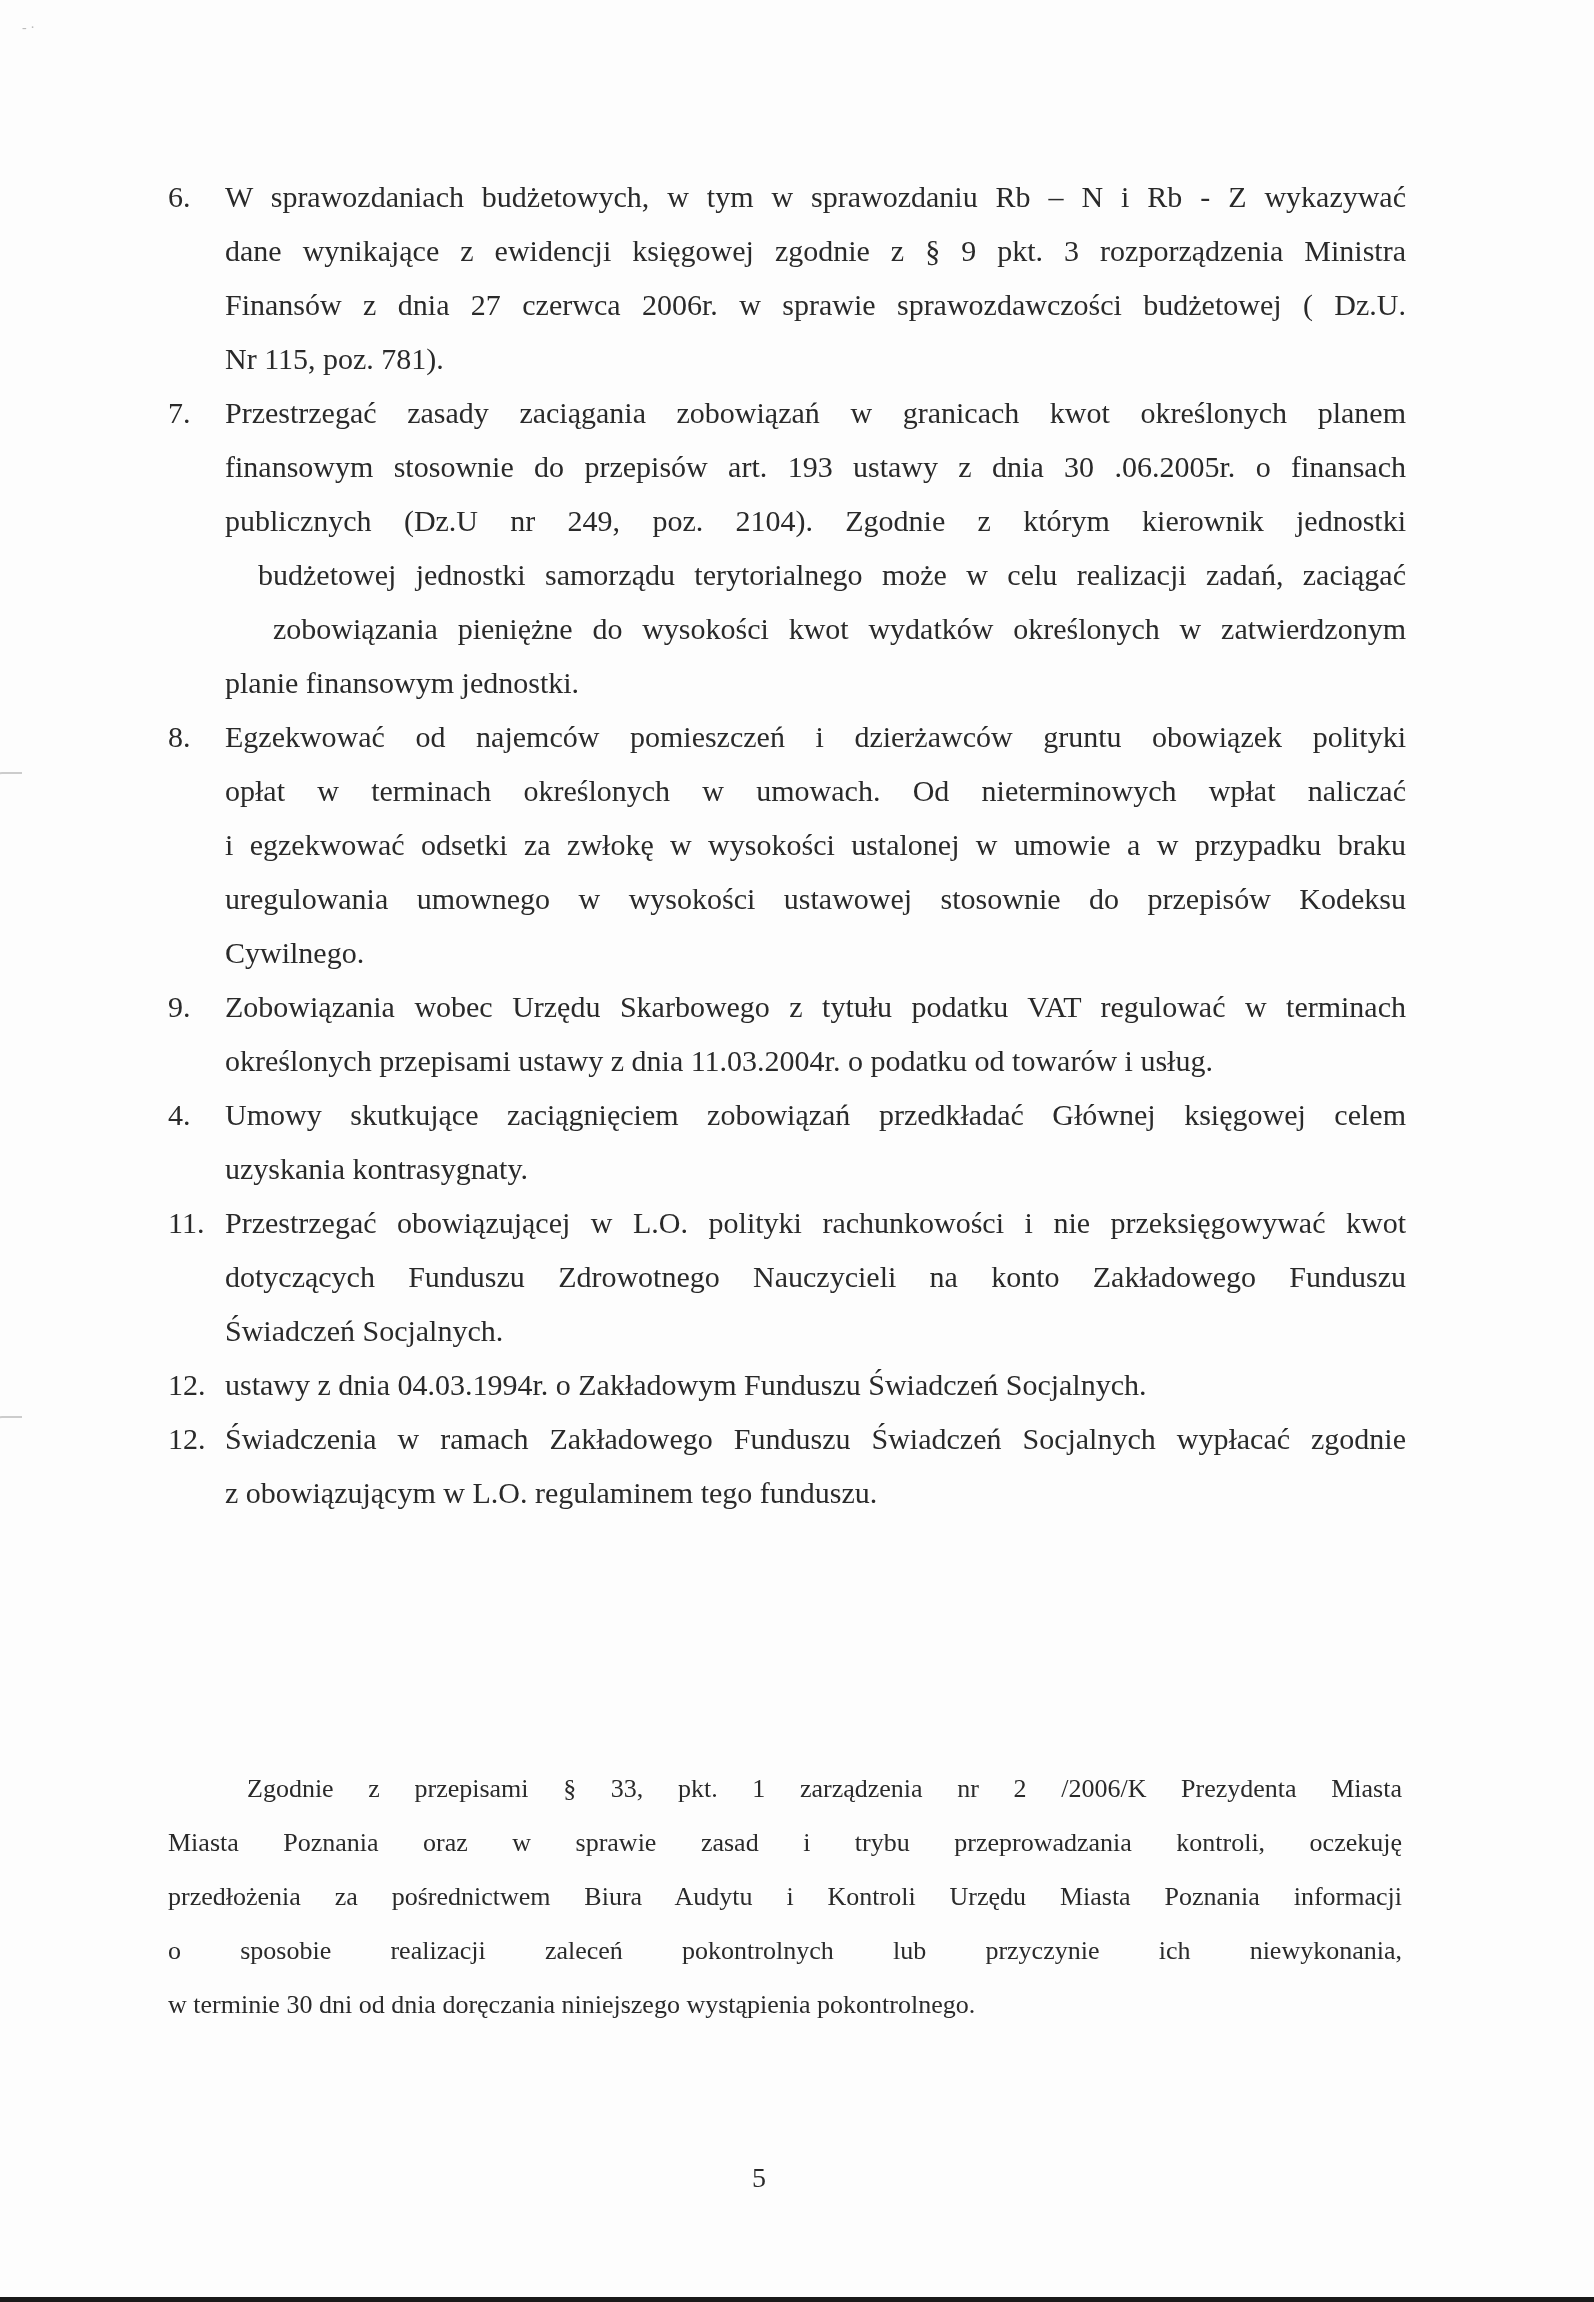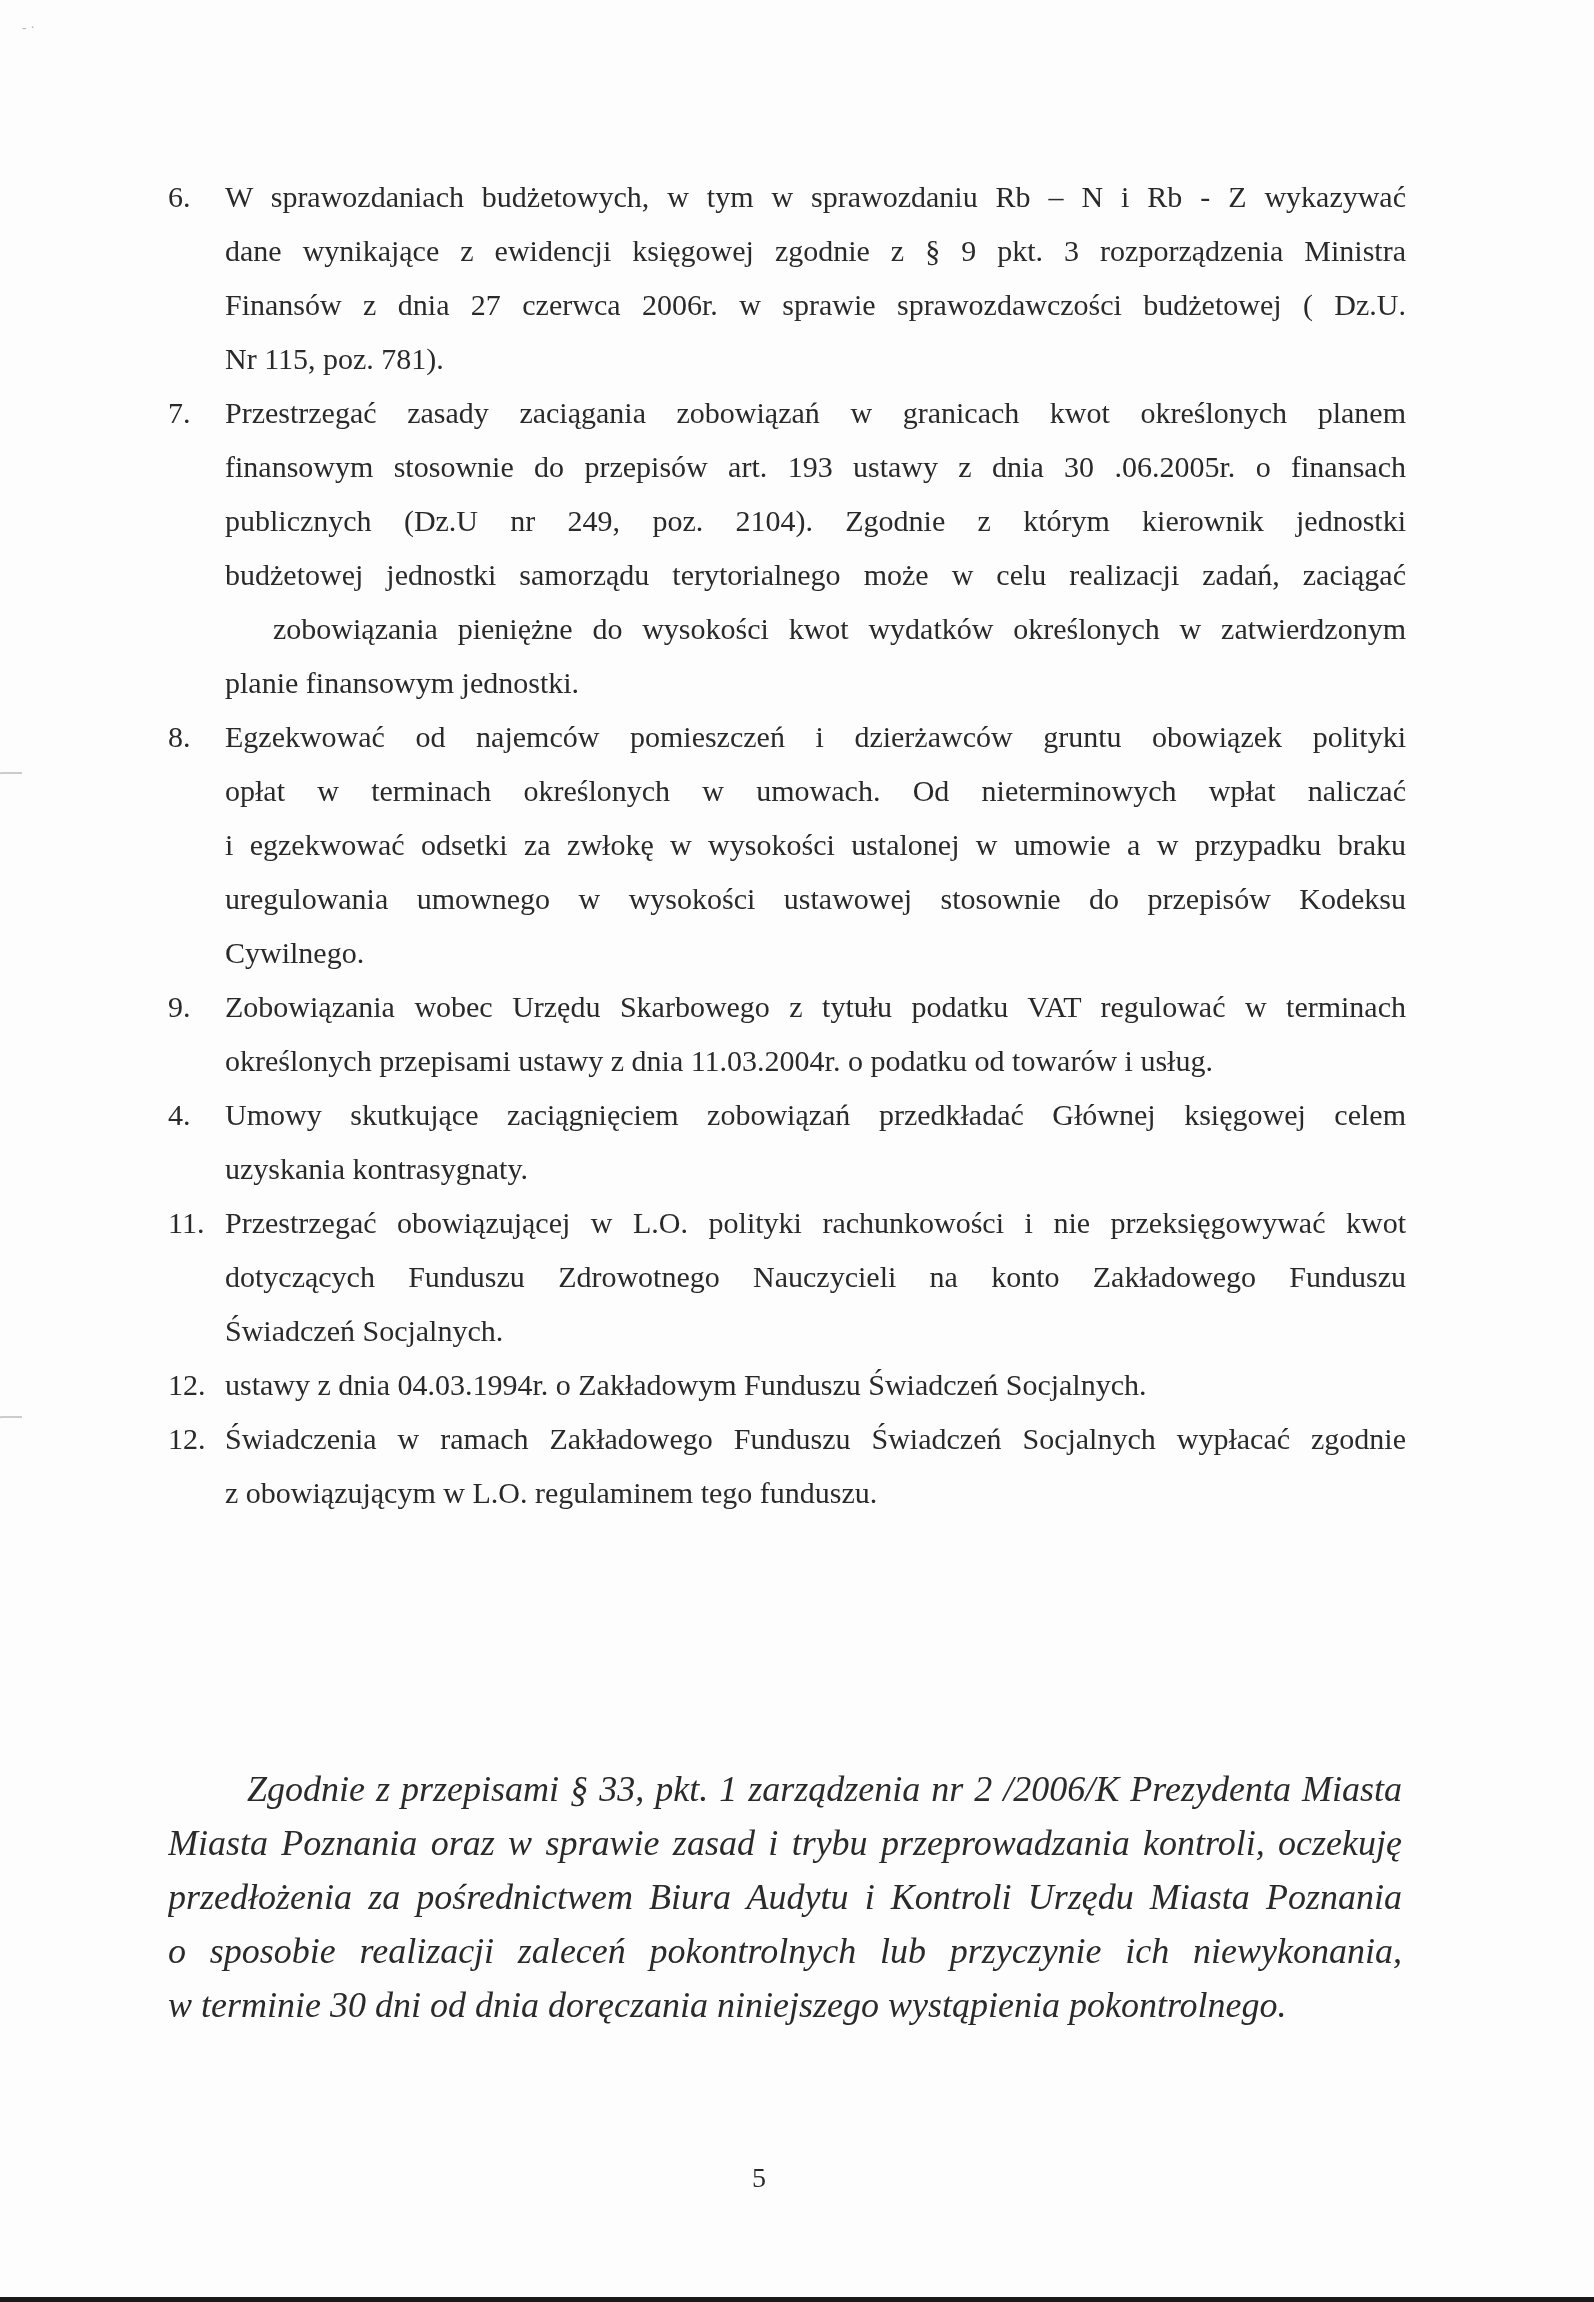--- a/index.html
+++ b/index.html
@@ -5,21 +5,21 @@
   html, body { margin:0; padding:0; }
   body { width:1595px; height:2303px; background:#ffffff; position:relative; overflow:hidden;
          font-family:"Liberation Serif", serif; color:#2a2a2a; }
   .page { position:absolute; left:0; top:0; width:1595px; height:2303px; background:#fdfdfd; }
   .list { position:absolute; left:168px; top:170px; width:1238px; }
   .item { position:relative; padding-left:57px; font-size:30px; line-height:54px;
           text-align:justify; text-align-last:left; margin-bottom:0px; }
   .item .num { position:absolute; left:0; top:0; }
   .item .line { display:block; text-align:justify; text-align-last:justify; white-space:nowrap; }
   .item .line.last { text-align-last:left; }
-  .para { position:absolute; left:168px; top:1762px; width:1234px; font-size:36px; line-height:54px;font-style:italic; }
+  .para { position:absolute; left:168px; top:1762px; width:1234px; font-size:26px; line-height:54px; }
   .para .line { display:block; text-align:justify; text-align-last:justify; white-space:nowrap; }
   .para .line.first { padding-left:79px; }
   .para .line.last { text-align-last:left; }
   .pagenum { position:absolute; left:752px; top:2162px; font-size:28px; }
   .bottom-bar { position:absolute; left:0; top:2297px; width:1595px; height:6px; background:#1a1a1a; }
   .scan-mark { position:absolute; color:#bbb; font-size:14px; }
   .edge-mark { position:absolute; border-left:2px solid #ccc; border-top:2px solid #ccc; border-radius:12px 0 0 0; width:30px; height:20px; }
 </style>
 </head>
 <body>
@@ -35,21 +35,21 @@
         <span class="line" style="white-space: normal; height: 54px; overflow: hidden;">W sprawozdaniach budżetowych, w tym w sprawozdaniu Rb – N i Rb - Z wykazywać</span>
         <span class="line" style="white-space: normal; height: 54px; overflow: hidden;">dane wynikające z ewidencji księgowej zgodnie z § 9 pkt. 3 rozporządzenia Ministra</span>
         <span class="line" style="white-space: normal; height: 54px; overflow: hidden;">Finansów z dnia 27 czerwca 2006r. w sprawie sprawozdawczości budżetowej ( Dz.U.</span>
         <span class="line last">Nr 115, poz. 781).</span>
       </div>
       <div class="item">
         <span class="num">7.</span>
         <span class="line" style="white-space: normal; height: 54px; overflow: hidden;">Przestrzegać zasady zaciągania zobowiązań w granicach kwot określonych planem</span>
         <span class="line" style="white-space: normal; height: 54px; overflow: hidden;">finansowym stosownie do przepisów art. 193 ustawy z dnia 30 .06.2005r. o finansach</span>
         <span class="line" style="white-space: normal; height: 54px; overflow: hidden;">publicznych (Dz.U nr 249, poz. 2104). Zgodnie z którym kierownik jednostki</span>
-        <span class="line" style="white-space: normal; height: 54px; overflow: hidden;">budżetowej jednostki samorządu terytorialnego może w celu realizacji zadań, zaciągać</span>
+        <span class="line" style="white-space: normal; height: 54px; overflow: hidden; margin-left: 33px;">budżetowej jednostki samorządu terytorialnego może w celu realizacji zadań, zaciągać</span>
         <span class="line" style="white-space: normal; height: 54px; overflow: hidden; margin-left: 48px;">zobowiązania pieniężne do wysokości kwot wydatków określonych w zatwierdzonym</span>
         <span class="line last">planie finansowym jednostki.</span>
       </div>
       <div class="item">
         <span class="num">8.</span>
         <span class="line" style="white-space: normal; height: 54px; overflow: hidden;">Egzekwować od najemców pomieszczeń i dzierżawców gruntu obowiązek polityki</span>
         <span class="line" style="white-space: normal; height: 54px; overflow: hidden;">opłat w terminach określonych w umowach. Od nieterminowych wpłat naliczać</span>
         <span class="line" style="white-space: normal; height: 54px; overflow: hidden;">i egzekwować odsetki za zwłokę w wysokości ustalonej w umowie a w przypadku braku</span>
         <span class="line" style="white-space: normal; height: 54px; overflow: hidden;">uregulowania umownego w wysokości ustawowej stosownie do przepisów Kodeksu</span>
         <span class="line last">Cywilnego.</span>

